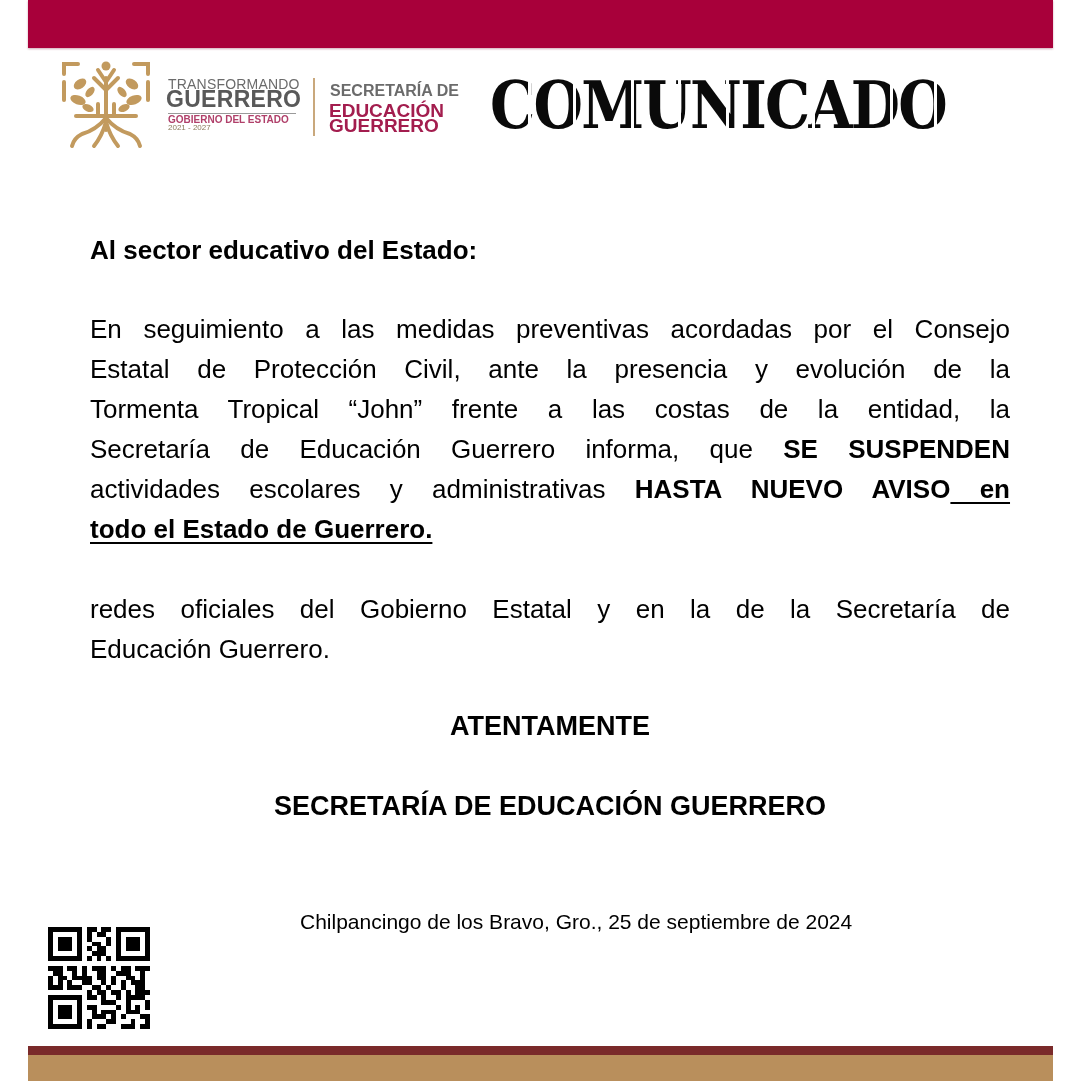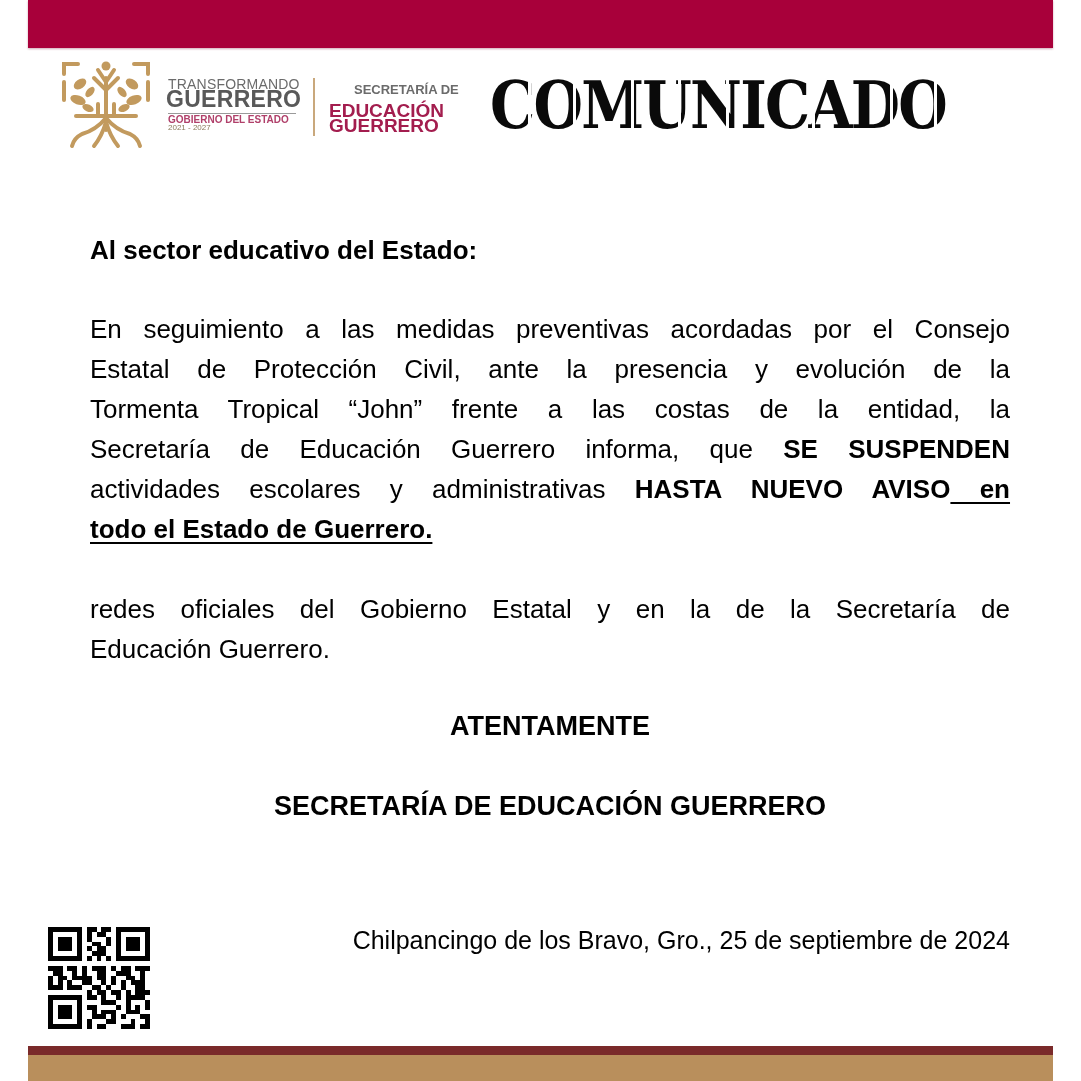--- a/index.html
+++ b/index.html
@@ -14,21 +14,21 @@
   .bottom-bar { left: 28px; top: 1055px; width: 1025px; height: 26px; background: #B98F5C; }
 
   .emblem { left: 58px; top: 60px; width: 96px; height: 90px; }
   .logo-text { font-family: "Liberation Sans", sans-serif; font-weight: bold; white-space: nowrap; line-height: 1; }
   .t-transform { left: 168px; top: 77px; font-size: 14px; color: #6b6b6b; font-weight: normal; letter-spacing: 0.2px; }
   .t-guerrero { left: 166px; top: 88px; font-size: 23px; color: #595959; letter-spacing: 0.3px; }
   .t-rule { left: 168px; top: 113px; width: 128px; height: 1px; background: #9a9a9a; }
   .t-gobierno { left: 168px; top: 115px; font-size: 10px; color: #B0406A; }
   .t-years { left: 168px; top: 124px; font-size: 8px; color: #8a7a5a; font-weight: normal; }
   .divider { left: 313px; top: 78px; width: 2px; height: 58px; background: #C9A87C; }
-  .s-secretaria { left: 330px; top: 83px; font-size: 13px; color: #6b6b6b; margin-left: 24px; }
+  .s-secretaria { left: 330px; top: 83px; font-size: 16px; color: #6b6b6b; }
   .s-educacion { left: 329px; top: 95px; font-size: 19px; color: #A31D4E; margin-top: 6px; }
   .s-guerrero { left: 329px; top: 116px; font-size: 19px; color: #A31D4E; }
 
   .comunicado {
     left: 490px; top: 70px; width: 526px; height: 70px;
     font-family: "DejaVu Serif", "Liberation Serif", serif; font-weight: bold;
     font-size: 66px; line-height: 70px; letter-spacing: -2px;
     color: #0a0a0a; text-align: center; white-space: nowrap;
     transform: scaleX(0.86); transform-origin: left center;
   }
@@ -44,21 +44,21 @@
   .u { text-decoration: underline; text-decoration-thickness: 2px; text-underline-offset: 4px; margin-top: 28px; }
 
   .p1 { top: 309px; }
   .p2 { top: 589px; }
 
   .center { left: 0; width: 1100px; text-align: center; font-size: 27px; font-weight: bold; }
   .atentamente { top: 711px; left: 0; }
   .firma { top: 791px; left: 0; }
 
   .qr { left: 48px; top: 927px; width: 102px; height: 102px; }
-  .date { left: 300px; width: 710px; top: 910px; text-align: right; font-size: 25px; margin-top: 16px; }
+  .date { left: 300px; width: 710px; top: 910px; font-size: 21px; }
 </style>
 </head>
 <body>
 
 <div class="abs top-bar"></div>
 
 <svg class="abs emblem" viewBox="0 0 96 90">
   <g fill="none" stroke="#C29A5E" stroke-width="4" stroke-linecap="round">
     <path d="M48 18 L48 70"></path>
     <path d="M48 30 L36 18 M48 30 L60 18"></path>

